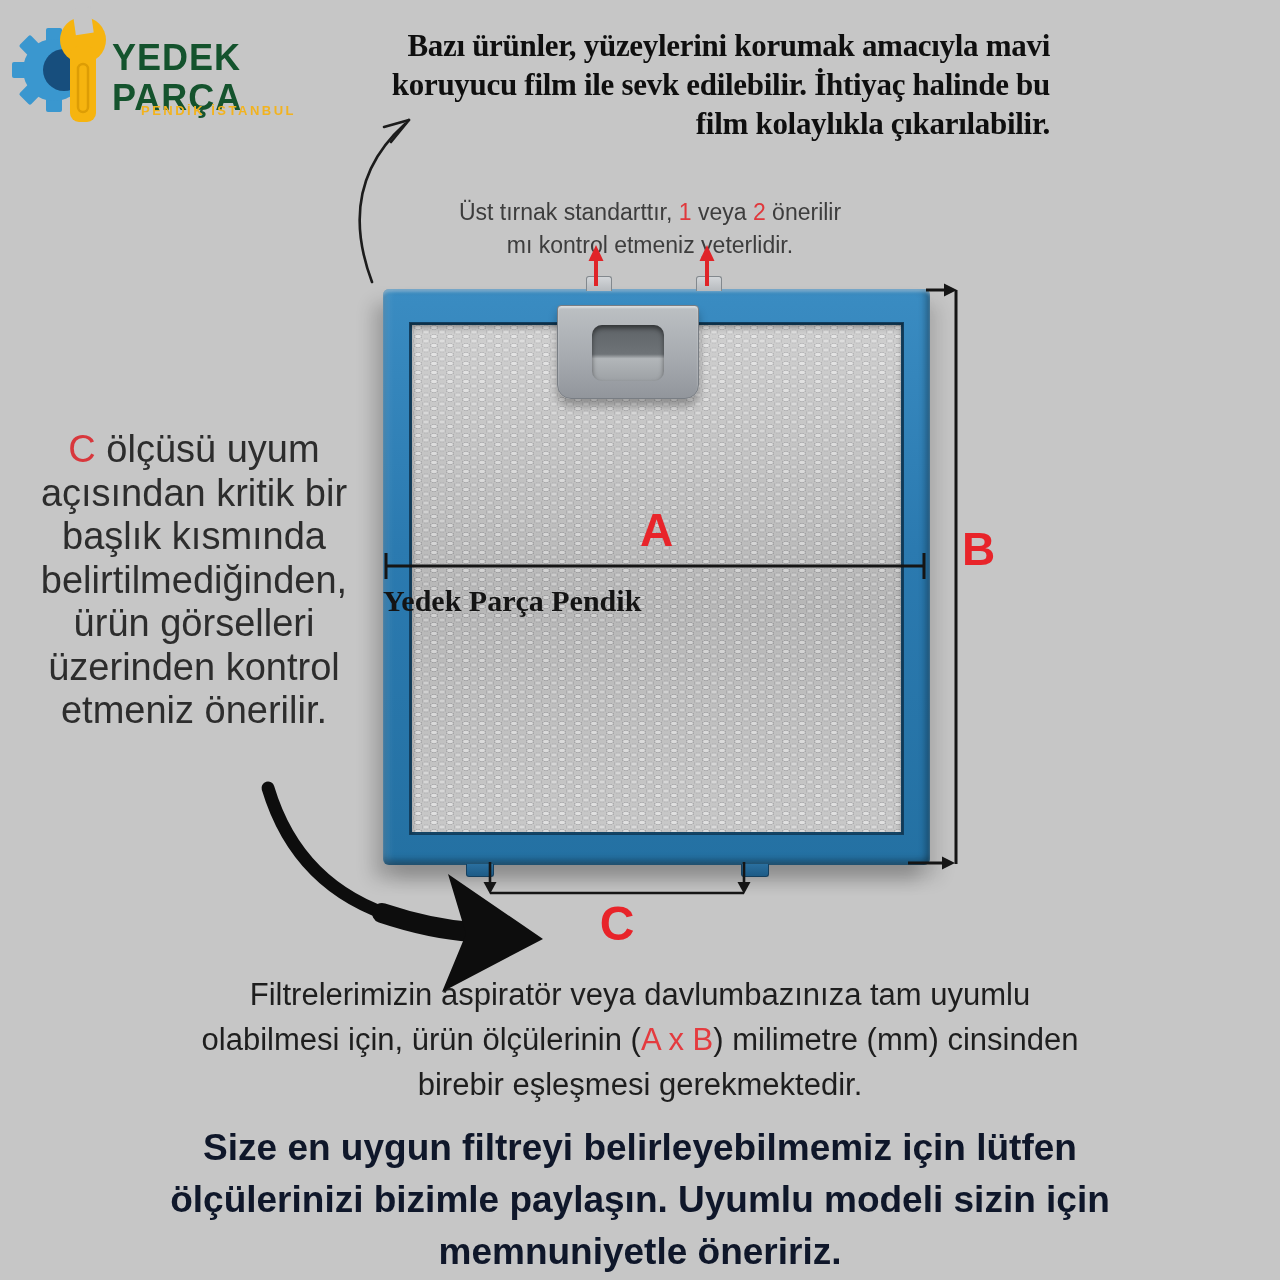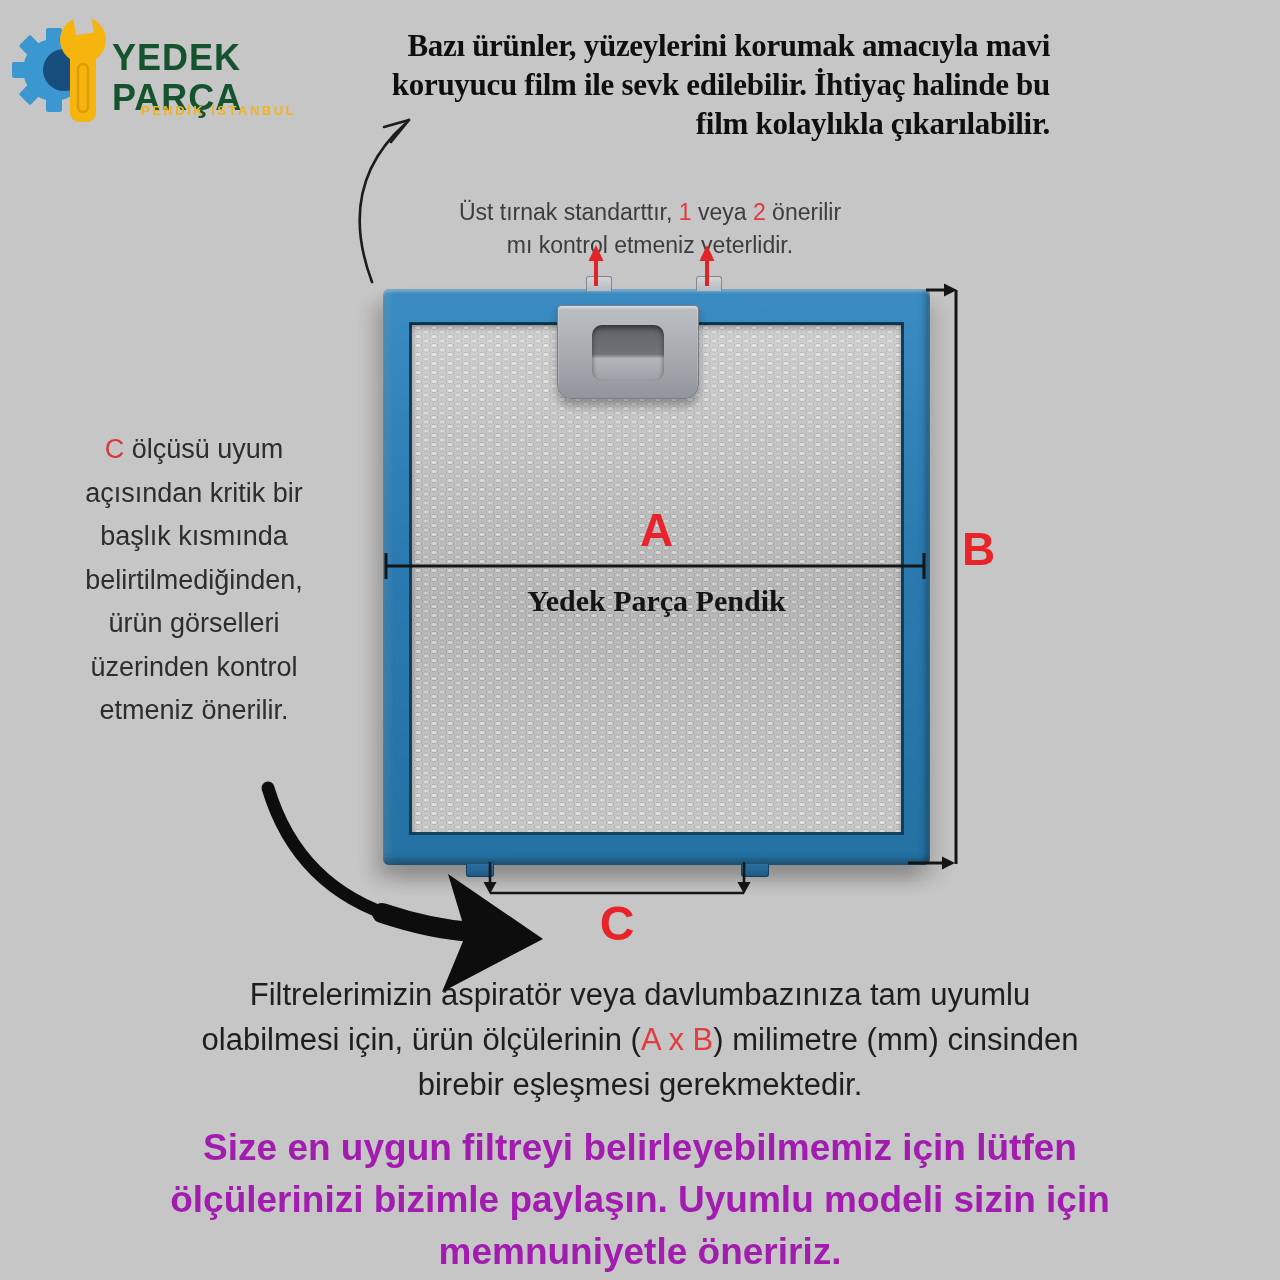--- a/index.html
+++ b/index.html
@@ -52,43 +52,43 @@
     background:linear-gradient(180deg,#2a6f9f 0%,#1d5b86 100%);
     border:1px solid #143f5f;border-top:none;border-radius:0 0 3px 3px;}
   .handle{position:absolute;left:174px;top:16px;width:140px;height:92px;
     background:linear-gradient(180deg,#bcc0c3 0%,#a7abb0 55%,#92969c 100%);
     border:1px solid #787d83;border-radius:4px 4px 14px 14px;
     box-shadow:0 7px 9px rgba(0,0,0,.28), inset 0 2px 2px rgba(255,255,255,.45);}
   .handle-hole{position:absolute;left:34px;top:19px;width:72px;height:56px;border-radius:10px;
     background:linear-gradient(180deg,#5e6367 0%,#6e7377 52%,#b2b6b9 60%,#9da1a5 100%);
     box-shadow:inset 0 3px 5px rgba(0,0,0,.5);}
 
-  .watermark{left:383px;top:584px;width:547px;text-align:center;
+  .watermark{left:383px;top:584px;width:547px;text-align:left;
     font-family:"Liberation Serif", serif;font-weight:bold;font-size:30px;color:#141414;z-index:25;}
 
   .dim-label{color:#e8242a;font-weight:bold;z-index:26;}
   .dim-a{left:383px;top:503px;width:547px;text-align:center;font-size:46px;}
   .dim-b{left:962px;top:522px;font-size:46px;}
   .dim-c{left:557px;top:896px;width:120px;text-align:center;font-size:48px;}
 
   svg.overlay{left:0;top:0;z-index:20;pointer-events:none;}
 
   
   .left-note{left:16px;top:428px;width:356px;text-align:center;
-    font-size:27px;line-height:43.5px;color:#2d2d2d;}
+    font-size:38px;line-height:43.5px;color:#2d2d2d;}
   .left-note .red-c{color:#d8373c;}
 
   
   .fit-note{left:0;top:972px;width:1280px;text-align:center;
     font-size:31px;line-height:45px;color:#1e1e1e;}
   .fit-note .red-axb{color:#e43b3f;}
 
   
   .cta{left:0;top:1122px;width:1280px;text-align:center;
-    font-size:37px;line-height:52px;color:#a21caf;font-weight:600;}
+    font-size:37px;line-height:52px;color:#0f172a;font-weight:600;}
 </style>
 </head>
 <body>
 
 <div class="abs logo">
   <svg width="105" height="118" viewBox="0 0 105 118">
     <g fill="#3a97cf">
       <g transform="translate(42,64)">
         <rect x="-8" y="-42" width="16" height="14" rx="2"></rect>
         <rect x="-8" y="28" width="16" height="14" rx="2"></rect>

